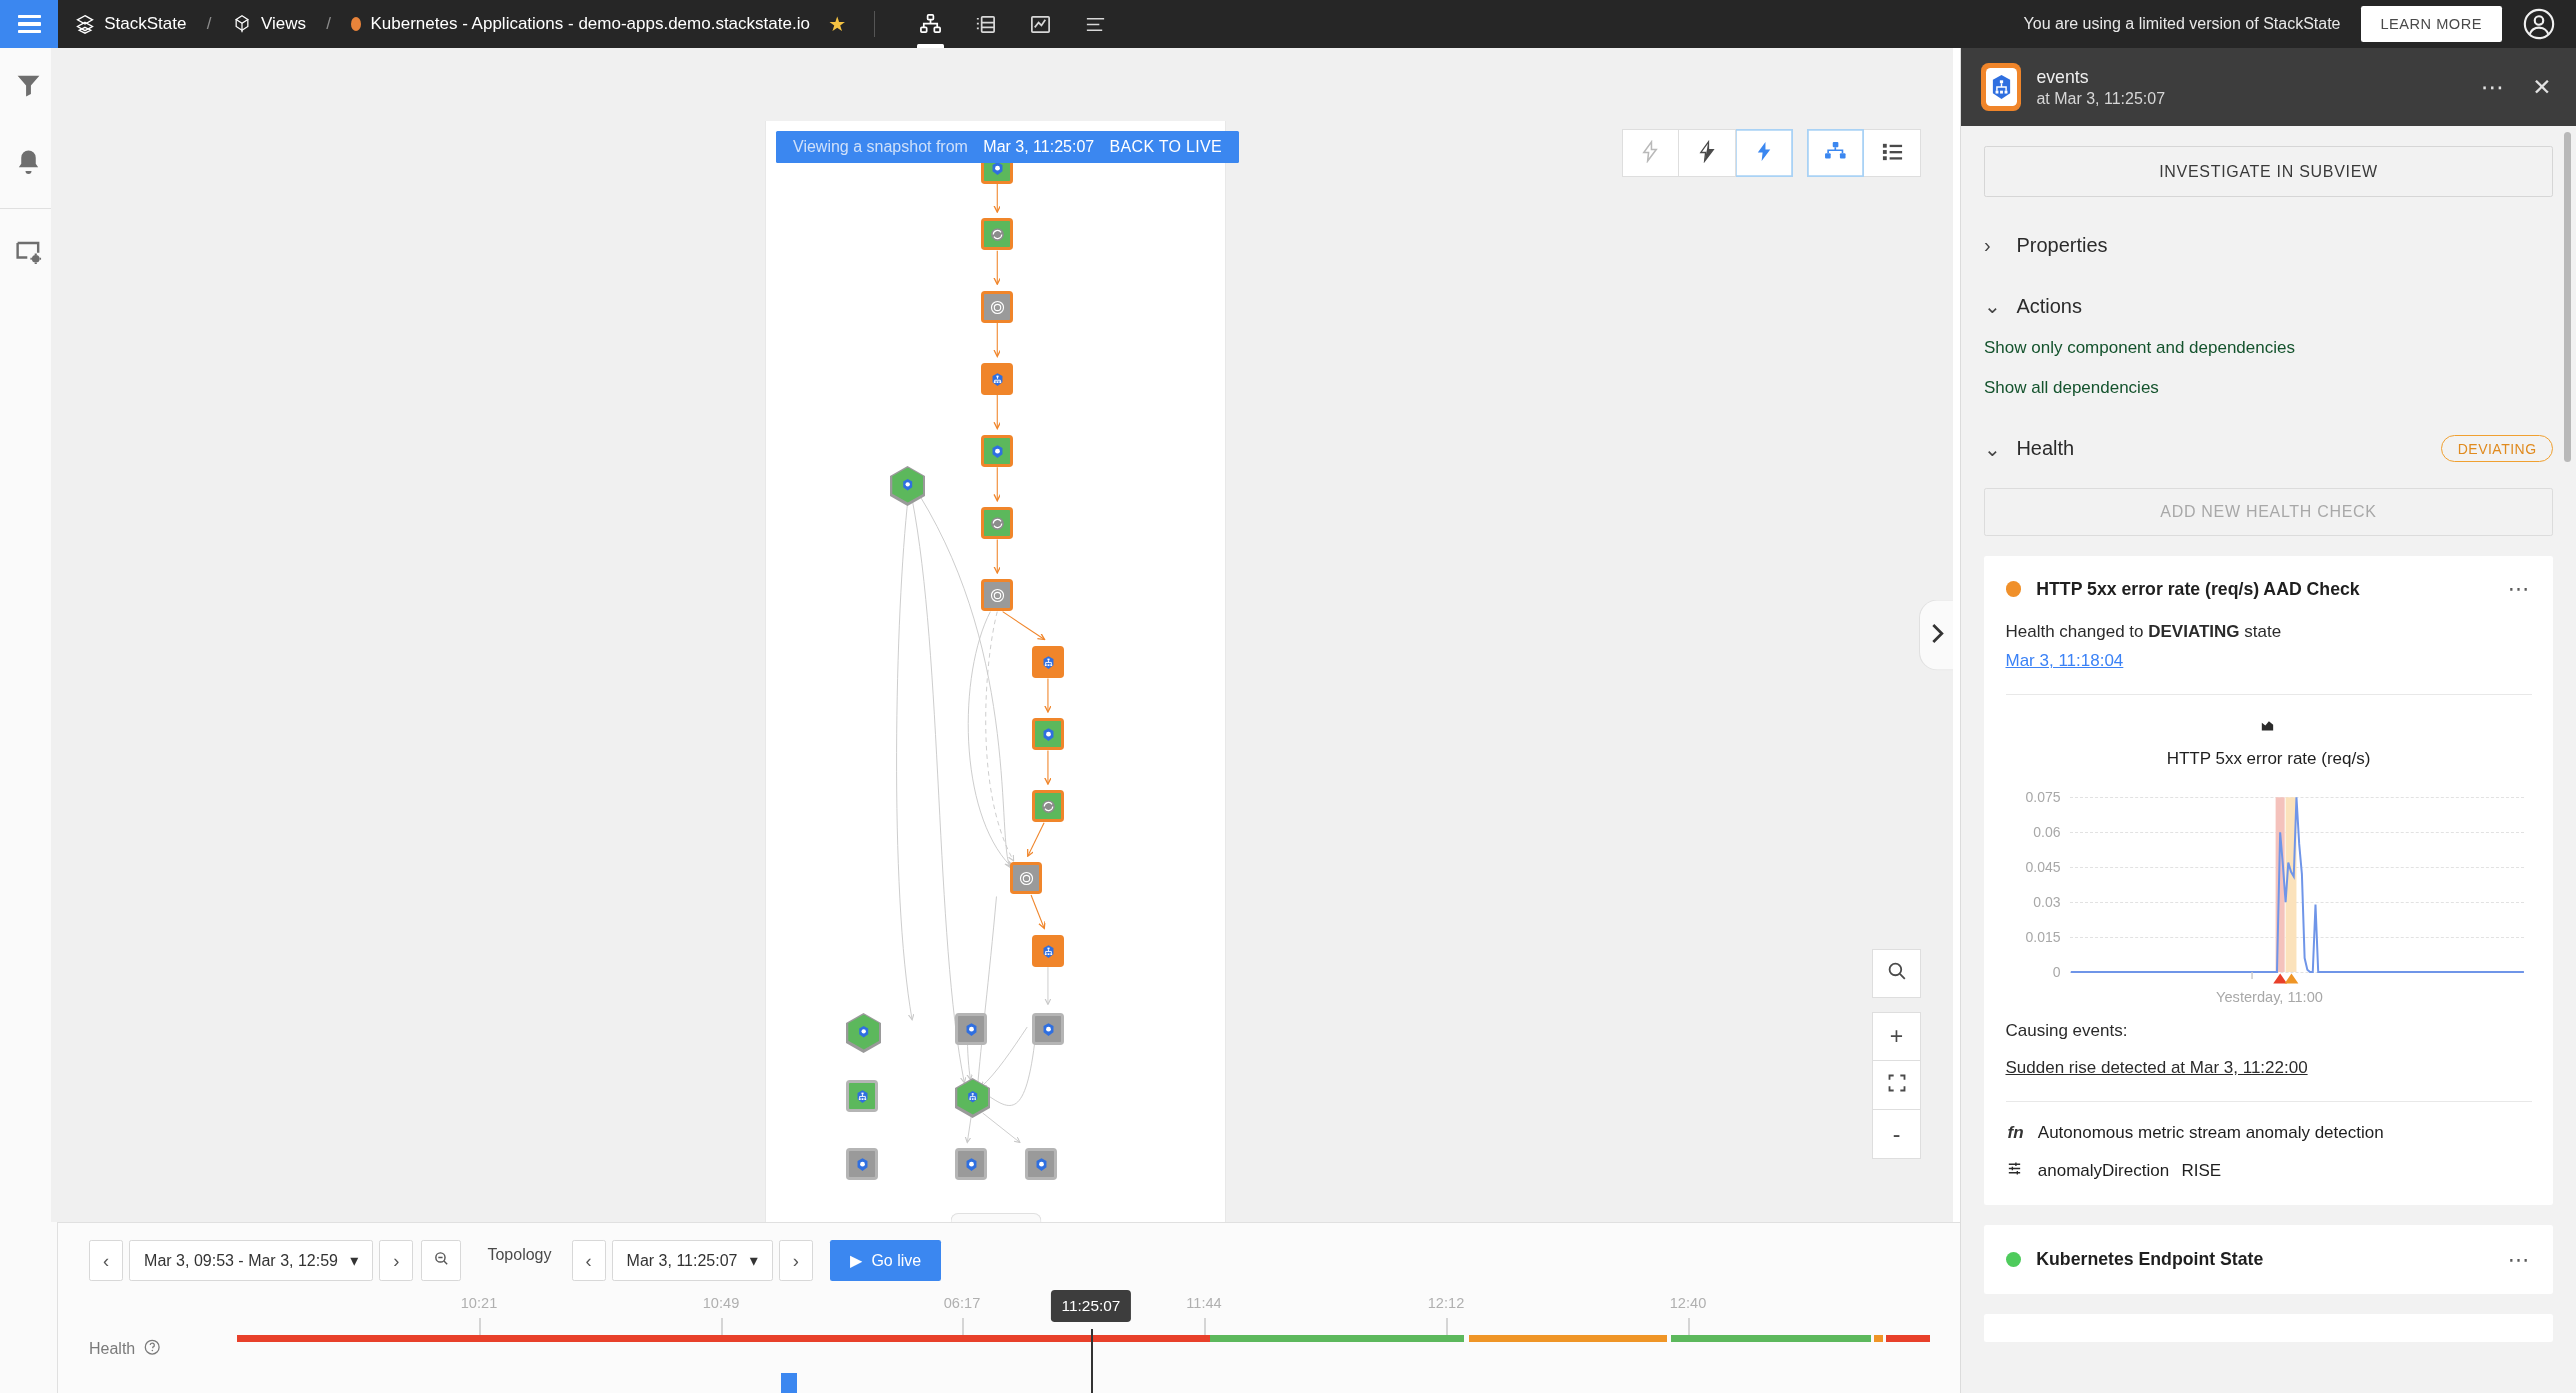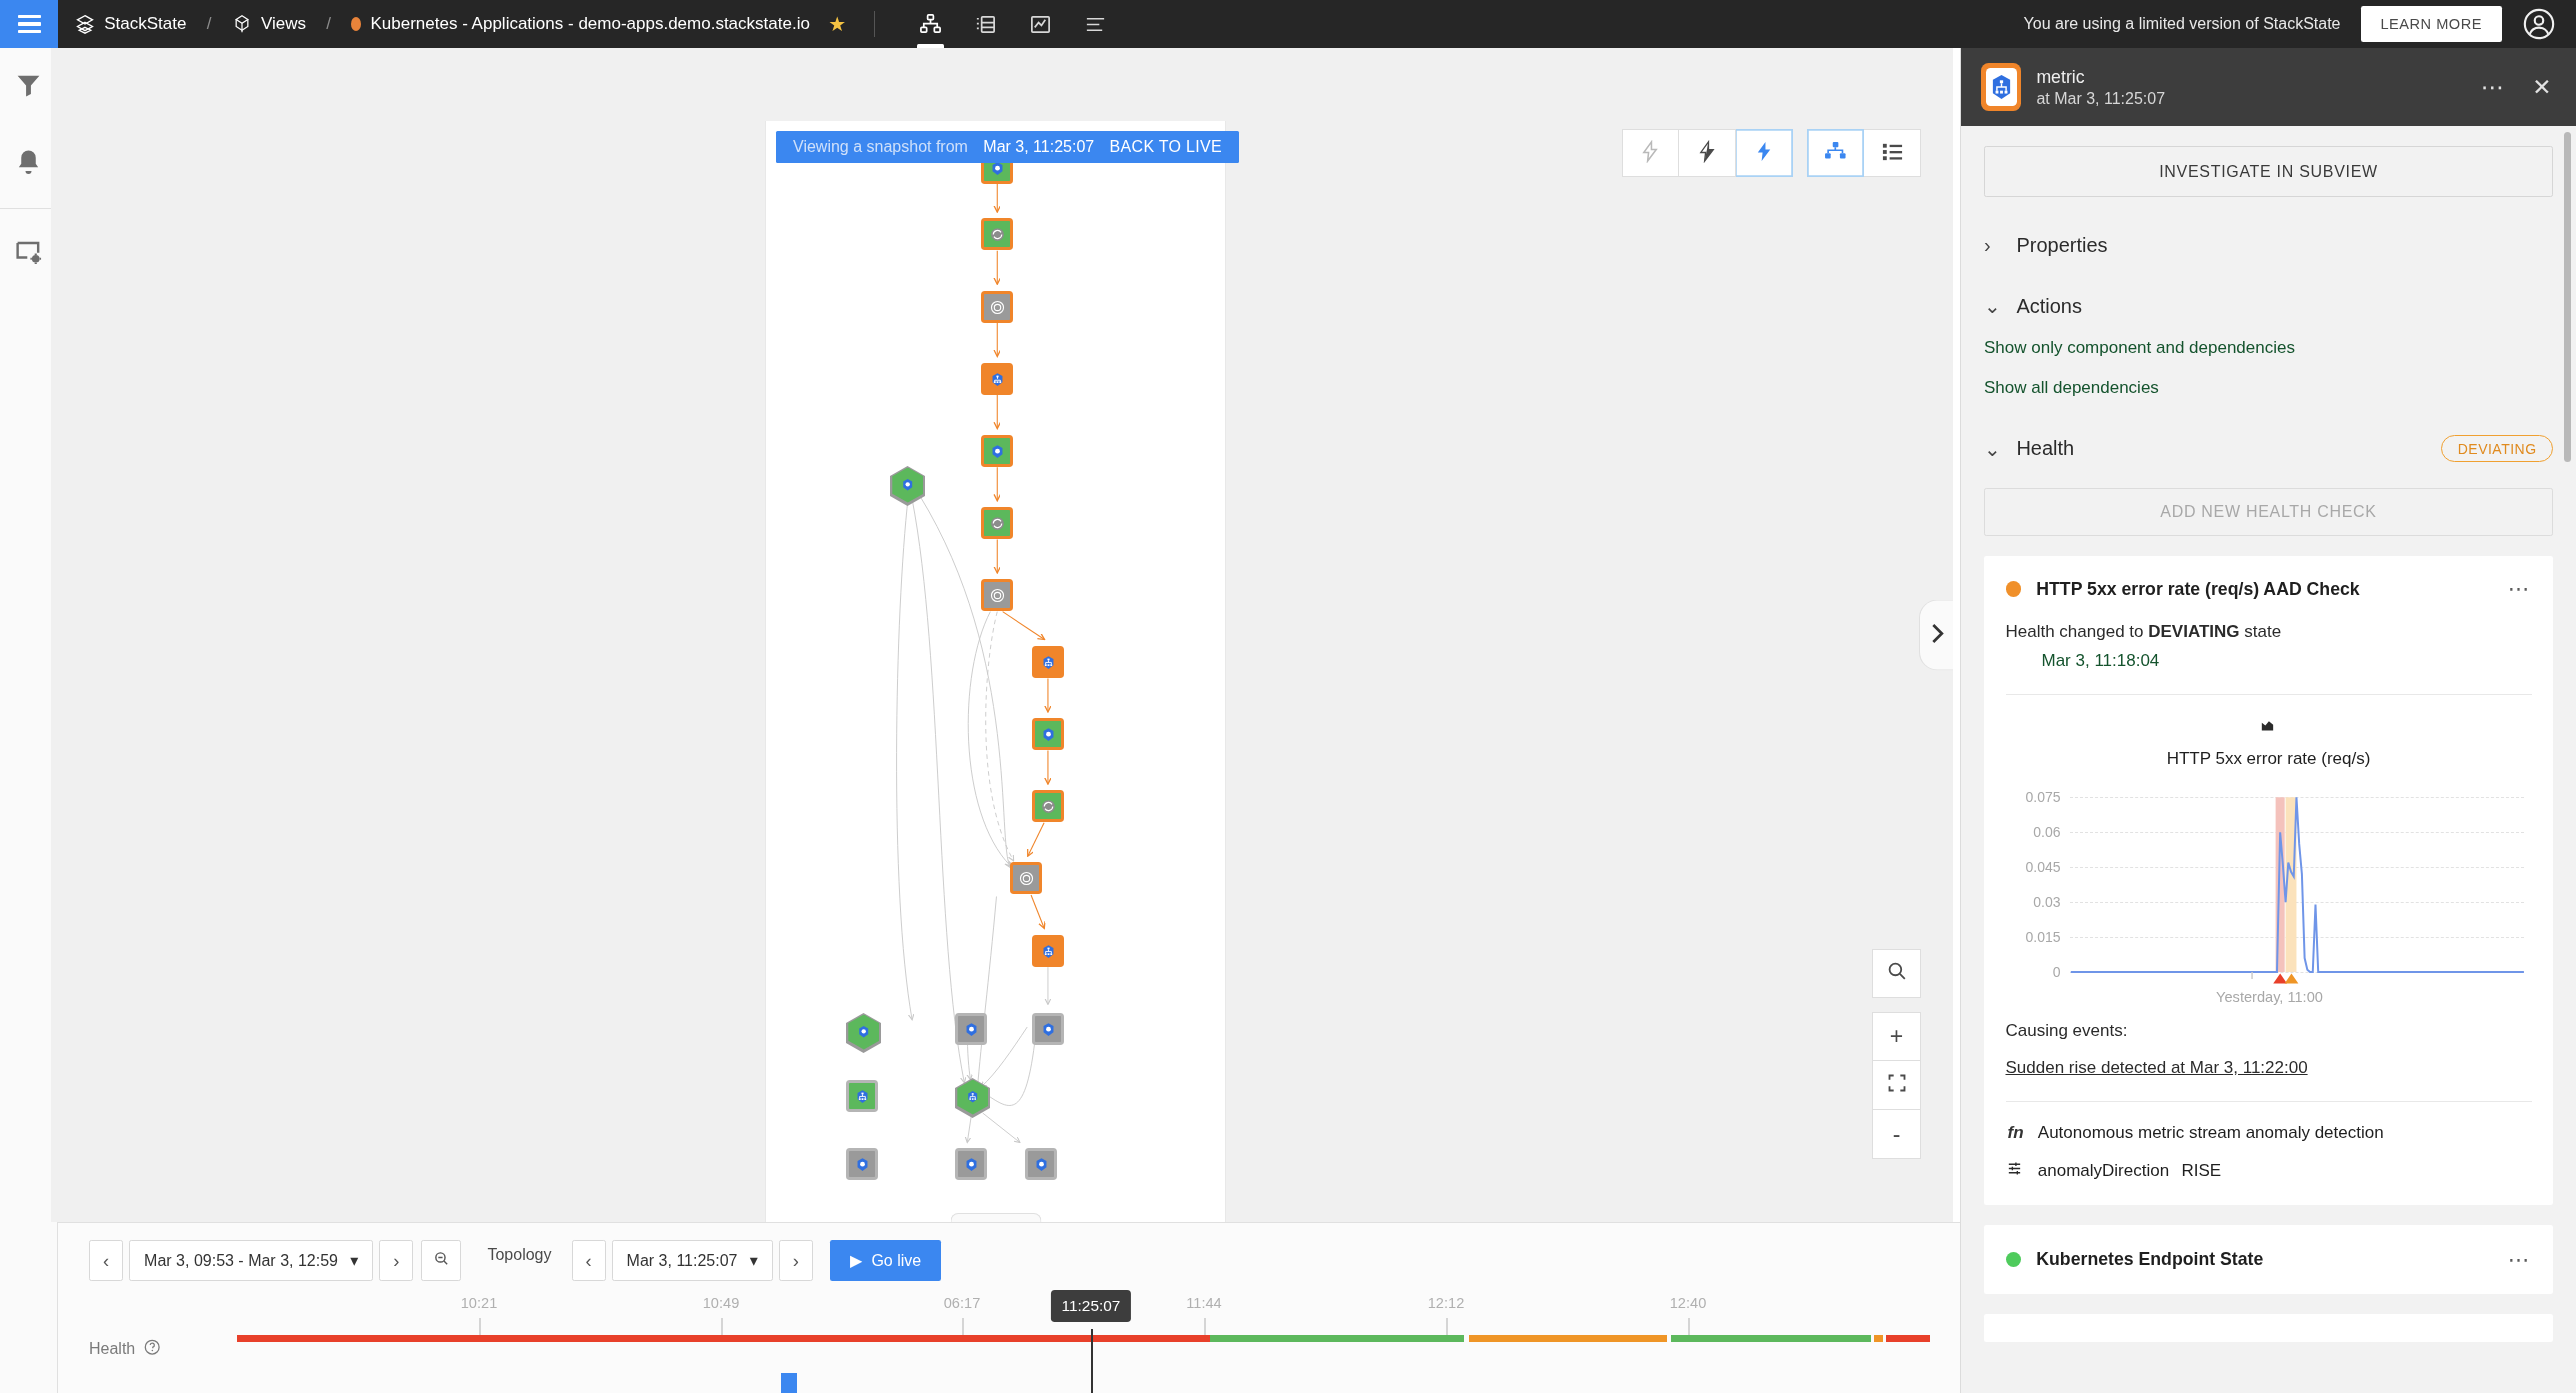--- a/index.html
+++ b/index.html
@@ -206,21 +206,21 @@
     color:#a8a8a8; font-size:16px; letter-spacing:0.7px; cursor:pointer; border-radius:2.3px;
     font-family:"Liberation Sans", sans-serif;
   }
   .check-card { background:#fff; border-radius:2.3px; margin-top:20px; padding:20px 21.5px 23px 21.5px; }
   .cc-head { display:flex; align-items:center; gap:15.4px; }
   .state-dot { width:15.4px; height:15.4px; border-radius:50%; }
   .cc-title { font-size:17.7px; color:#1f1f1f; font-weight:bold; }
   .cc-dots { margin-left:auto; color:#5a5a5a; font-size:21.5px; letter-spacing:2.3px; cursor:pointer; }
   .cc-line { font-size:17px; color:#2b2b2b; margin-top:20px; }
   .cc-line b { font-weight:bold; }
-  .cc-ts { font-size:17px; color:#14532d; display:block; margin-top:9.2px; cursor:pointer;margin-left:36px; }
+  .cc-ts { font-size:17px; color:#3b82f6; text-decoration:underline; display:block; margin-top:9.2px; cursor:pointer; }
   .cc-hr { height:0.8px; background:#e8e8e8; margin:23px 0 21.5px 0; }
   .cc-metric-title { font-size:17px; color:#1f1f1f; display:flex; align-items:center; gap:10.7px;flex-direction:column; }
   .chart-box { position:relative; height:230px; margin-top:15.4px; }
   .ylab { position:absolute; left:0; font-size:14px; color:#a8a8a8; transform:translateY(-50%); text-align:right; width:55px; }
   .gridline { position:absolute; left:64px; right:7.7px; height:0; border-top:1.5px dashed #e2e2e2; }
   .axis-x-label { position:absolute; font-size:14.6px; color:#a8a8a8; transform:translateX(-50%); }
   .cc-causing { font-size:17px; color:#2b2b2b; margin-top:6.1px; }
   .cc-event { font-size:17px; color:#2b2b2b; text-decoration:underline; display:block; margin-top:17px; cursor:pointer; }
   .cc-meta { font-size:17px; color:#1f1f1f; display:flex; align-items:center; gap:12.3px; margin-top:17px; }
   .cc-meta .mi { width:20px; text-align:center; color:#333; font-style:italic; font-weight:bold; }
@@ -805,21 +805,21 @@
               <path d="M12 2 L21 7 V21 L12 27 L3 21 V7 Z" fill="#2f6fe0"></path>
               <rect x="10.3" y="7.5" width="3.4" height="3" fill="#fff"></rect>
               <path d="M12 10.5 v4 M7.2 18.5 v-4 h9.6 v4" stroke="#fff" stroke-width="1.5" fill="none"></path>
               <rect x="5.8" y="18.3" width="3" height="3" fill="#fff"></rect>
               <rect x="10.5" y="18.3" width="3" height="3" fill="#fff"></rect>
               <rect x="15.2" y="18.3" width="3" height="3" fill="#fff"></rect>
             </svg>
         </div>
       </div>
       <div>
-        <div class="dh-title">metric</div>
+        <div class="dh-title">events</div>
         <div class="dh-sub">at Mar 3, 11:25:07</div>
       </div>
       <div class="dh-actions">
         <span class="dh-dots">⋯</span>
         <span class="dh-close">✕</span>
       </div>
     </div>
 
     <div class="detail-body">
       <div class="scrollbar"></div>

